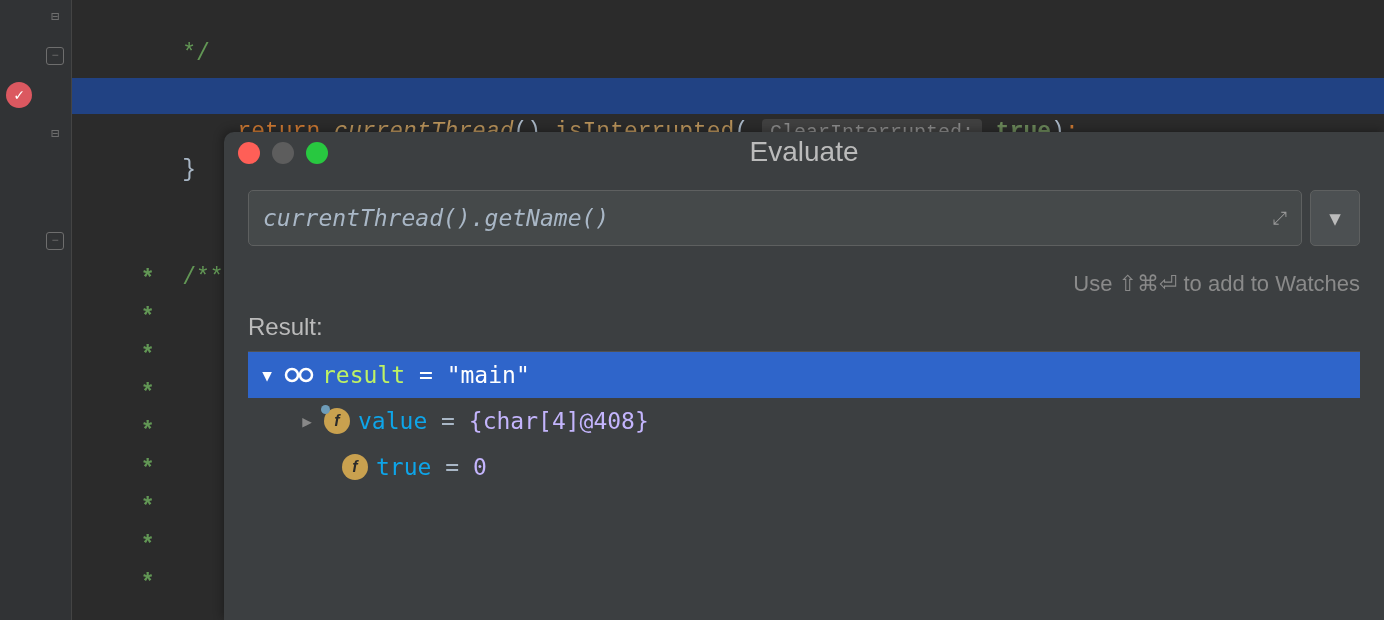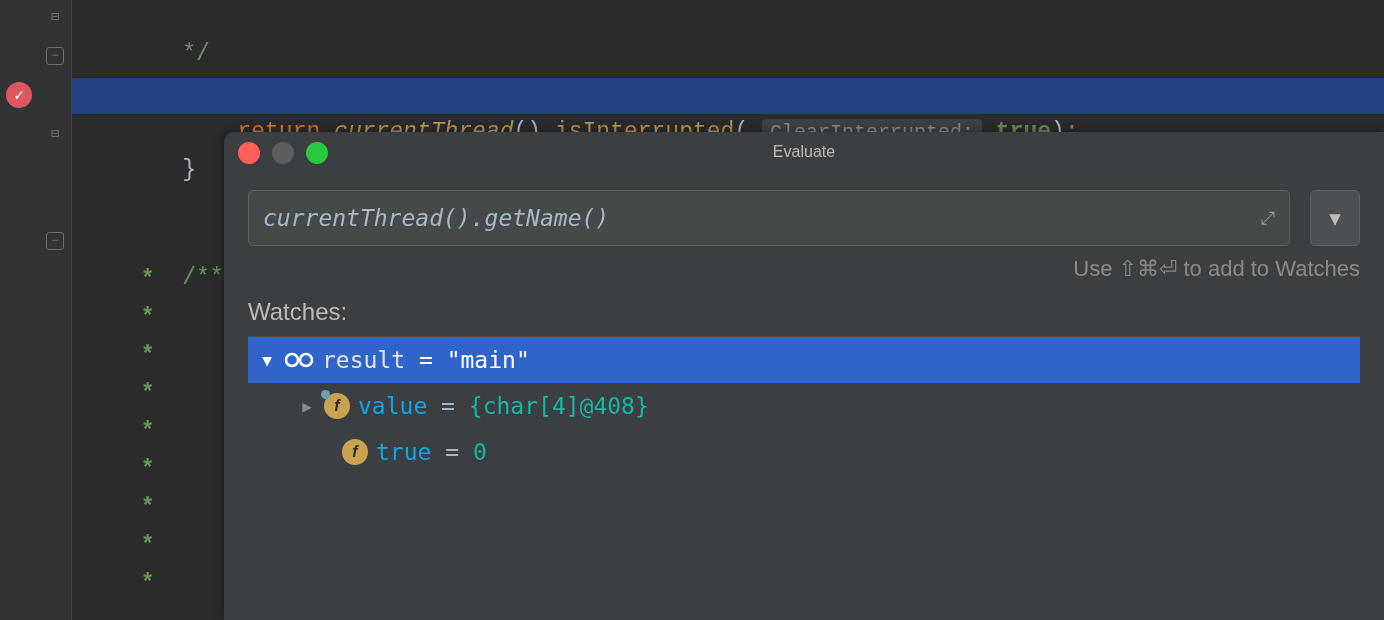--- a/index.html
+++ b/index.html
@@ -123,35 +123,35 @@
   }
   .tl-close { background: #ff5f57; }
   .tl-min { background: #5d5d5d; }
   .tl-max { background: #28c840; }
   .title-txt {
     position: absolute;
     width: 100%;
     text-align: center;
     color: #bbbbbb;
     font-family: -apple-system, "Helvetica Neue", sans-serif;
-    font-size: 16px;
+    font-size: 28px;
   }
   .dialog-body {
     padding: 18px 24px 0 24px;
     font-family: -apple-system, "Helvetica Neue", sans-serif;
     color: #bbbbbb;
   }
   .label {
     font-size: 24px;
     color: #bbbbbb;
     margin-bottom: 10px;
   }
   .expr-row {
     display: flex;
-    gap: 20px;
+    gap: 8px;
     align-items: stretch;
   }
   .expr-input {
     flex: 1;
     background: #45494a;
     border: 1px solid #5e6060;
     border-radius: 5px;
     height: 56px;
     padding: 0 14px;
     display: flex;
@@ -174,21 +174,21 @@
     border-radius: 5px;
     display: flex;
     align-items: center;
     justify-content: center;
     color: #bbbbbb;
   }
   .hint {
     text-align: right;
     color: #8a8a8a;
     font-size: 22px;
-    margin-top: 10px;
+    margin-top: 25px;
     margin-bottom: 16px;
   }
   .result-tree {
     border-top: 1px solid #515151;
     margin-top: 6px;
     font-family: Menlo, Monaco, monospace;
     font-size: 23px;
   }
   .tree-row {
     display: flex;
@@ -234,24 +234,24 @@
   }
   .field-icon.with-badge::before {
     content: "";
     position: absolute;
     top: -3px; left: -3px;
     width: 9px; height: 9px;
     border-radius: 50%;
     background: #6e9cb9;
   }
   .var-name { color: #0ea5e9; }
-  .selected .var-name { color: #e5e5e5; }
+  .selected .var-name { color: #bef264; }
   .var-eq { color: #a9b7c6; }
   .selected .var-eq { color: #ffffff; }
-  .var-val { color: #14b8a6; }
+  .var-val { color: #c4b5fd; }
   .selected .var-val { color: #ffffff; }
 </style>
 </head>
 <body>
 
 <div class="gutter">
   <div class="fold-plain" style="top: 7px;">⊟</div>
   <div class="fold-dot" style="top: 47px;">−</div>
   <div class="fold-plain" style="top: 124px;">⊟</div>
   <div class="fold-dot" style="top: 232px;">−</div>
@@ -299,21 +299,21 @@
     <div class="expr-row">
       <div class="expr-input">
         <span>currentThread().getName()</span>
         <span class="expand-icon">⤢</span>
       </div>
       <div class="dropdown-btn">
         <span>▾</span>
       </div>
     </div>
     <div class="hint">Use ⇧⌘⏎ to add to Watches</div>
-    <div class="label">Watches:</div>
+    <div class="label">Result:</div>
     <div class="result-tree">
       <div class="tree-row selected">
         <span class="disclosure">▼</span>
         <span class="glasses-icon">
           <svg viewBox="0 0 30 16">
               <circle cx="8" cy="8" r="6" fill="none" stroke="#fff" stroke-width="2.5"></circle>
               <circle cx="22" cy="8" r="6" fill="none" stroke="#fff" stroke-width="2.5"></circle>
               <line x1="14" y1="8" x2="16" y2="8" stroke="#fff" stroke-width="2.5"></line>
             </svg>
         </span>

